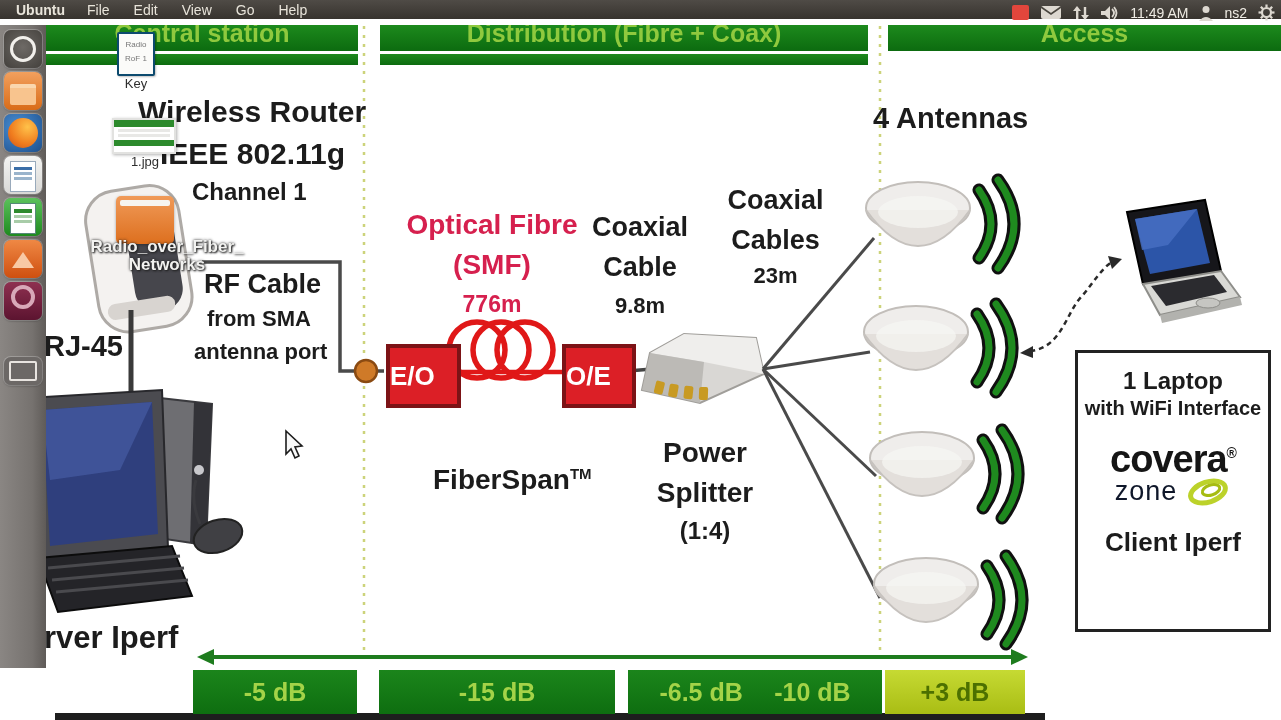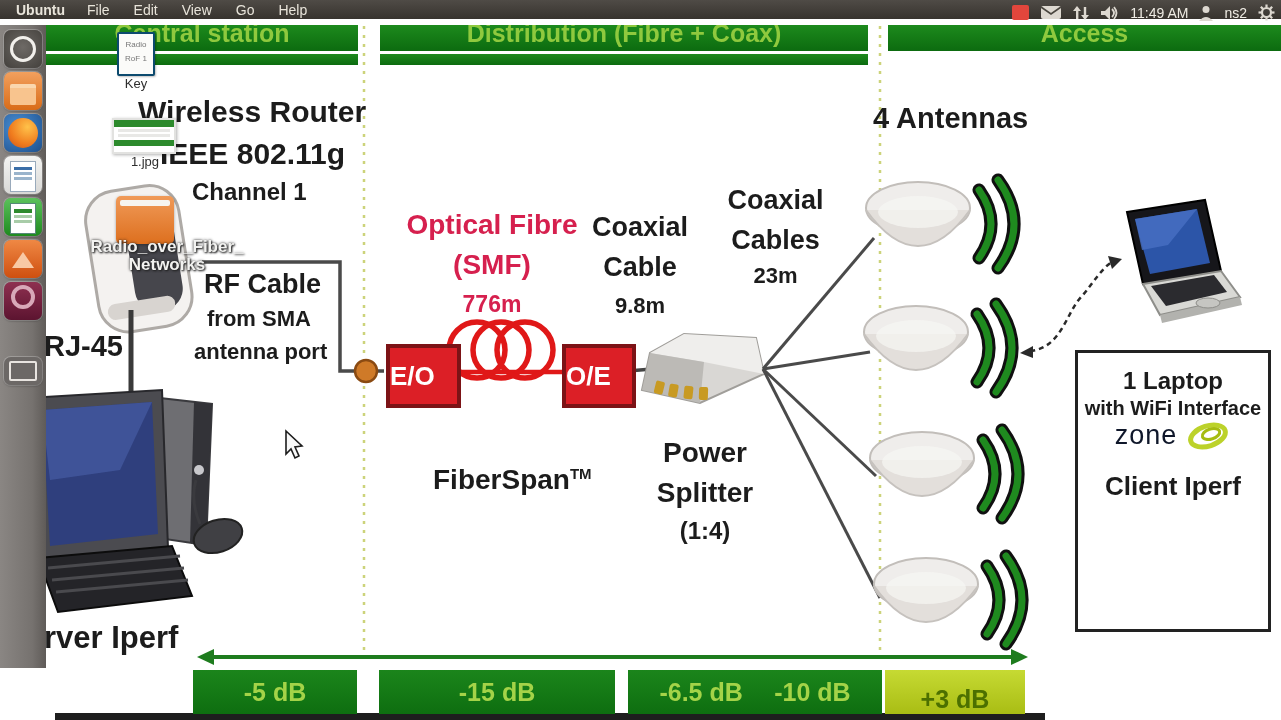--- a/index.html
+++ b/index.html
@@ -32,21 +32,21 @@
   .red{color:#d6204e;font-weight:700;}
   
   .conv{position:absolute;z-index:4;background:#dc1f26;border:4px solid #7c1316;color:#fff;
     display:flex;align-items:center;justify-content:flex-start;font-size:26px;font-weight:700;}
   
   .dicon{position:absolute;z-index:5;}
   .diconlabel{font-size:13px;color:#2e2e2e;text-align:center;text-shadow:0 0 3px #fff;}
   
   .blk{position:absolute;top:670px;height:44px;z-index:4;background:linear-gradient(#1b851b,#0e6e10);
     display:flex;align-items:center;justify-content:center;color:#a4d348;font-size:25px;font-weight:700;}
-  .blk.yellow{background:linear-gradient(#c6da33,#a9bd14);color:#4c7000;align-items:flex-end;}
+  .blk.yellow{background:linear-gradient(#c6da33,#a9bd14);color:#4c7000;}
   
   #watermark{position:absolute;left:704px;top:368px;z-index:7;font-size:56px;font-weight:800;
     letter-spacing:-2px;color:#ec1414;white-space:nowrap;}
   
   #accessbox{position:absolute;left:1075px;top:350px;width:190px;height:276px;z-index:3;
     border:3px solid #222;background:#fff;text-align:center;}
   #accessbox .l1{margin-top:14px;font-size:24px;font-weight:600;color:#1c1c1c;}
   #accessbox .l2{font-size:20px;font-weight:600;color:#1c1c1c;margin-top:2px;}
   #brandrow{margin-top:22px;font-size:38px;font-weight:800;color:#151515;letter-spacing:-1px;line-height:.9;}
   #brandrow sup{font-size:14px;}
@@ -225,20 +225,21 @@
   <div class="t ctr" style="left:650px;top:518px;width:110px;font-size:24px;">(1:4)</div>
 
   <div class="t ctr" style="left:723px;top:186px;width:105px;font-size:27px;">Coaxial</div>
   <div class="t ctr" style="left:723px;top:226px;width:105px;font-size:27px;">Cables</div>
   <div class="t ctr" style="left:723px;top:264px;width:105px;font-size:22px;">23m</div>
   <div class="t" style="left:873px;top:103px;font-size:29px;">4 Antennas</div>
 
   <div id="accessbox">
     <div class="l1">1 Laptop</div>
     <div class="l2">with WiFi Interface</div>
+    <div id="brandrow"><span>covera</span><sup>®</sup></div>
     <div id="zonerow">
       <span class="zone">zone</span>
       <svg width="46" height="30">
         <ellipse cx="23" cy="15" rx="18" ry="10" fill="none" stroke="#bcd22a" stroke-width="5" transform="rotate(-18 23 15)"></ellipse>
         <ellipse cx="26" cy="13" rx="9" ry="5" fill="none" stroke="#a6bc12" stroke-width="3" transform="rotate(-18 26 13)"></ellipse>
       </svg>
     </div>
     <div id="clientlbl">Client Iperf</div>
   </div>
 

